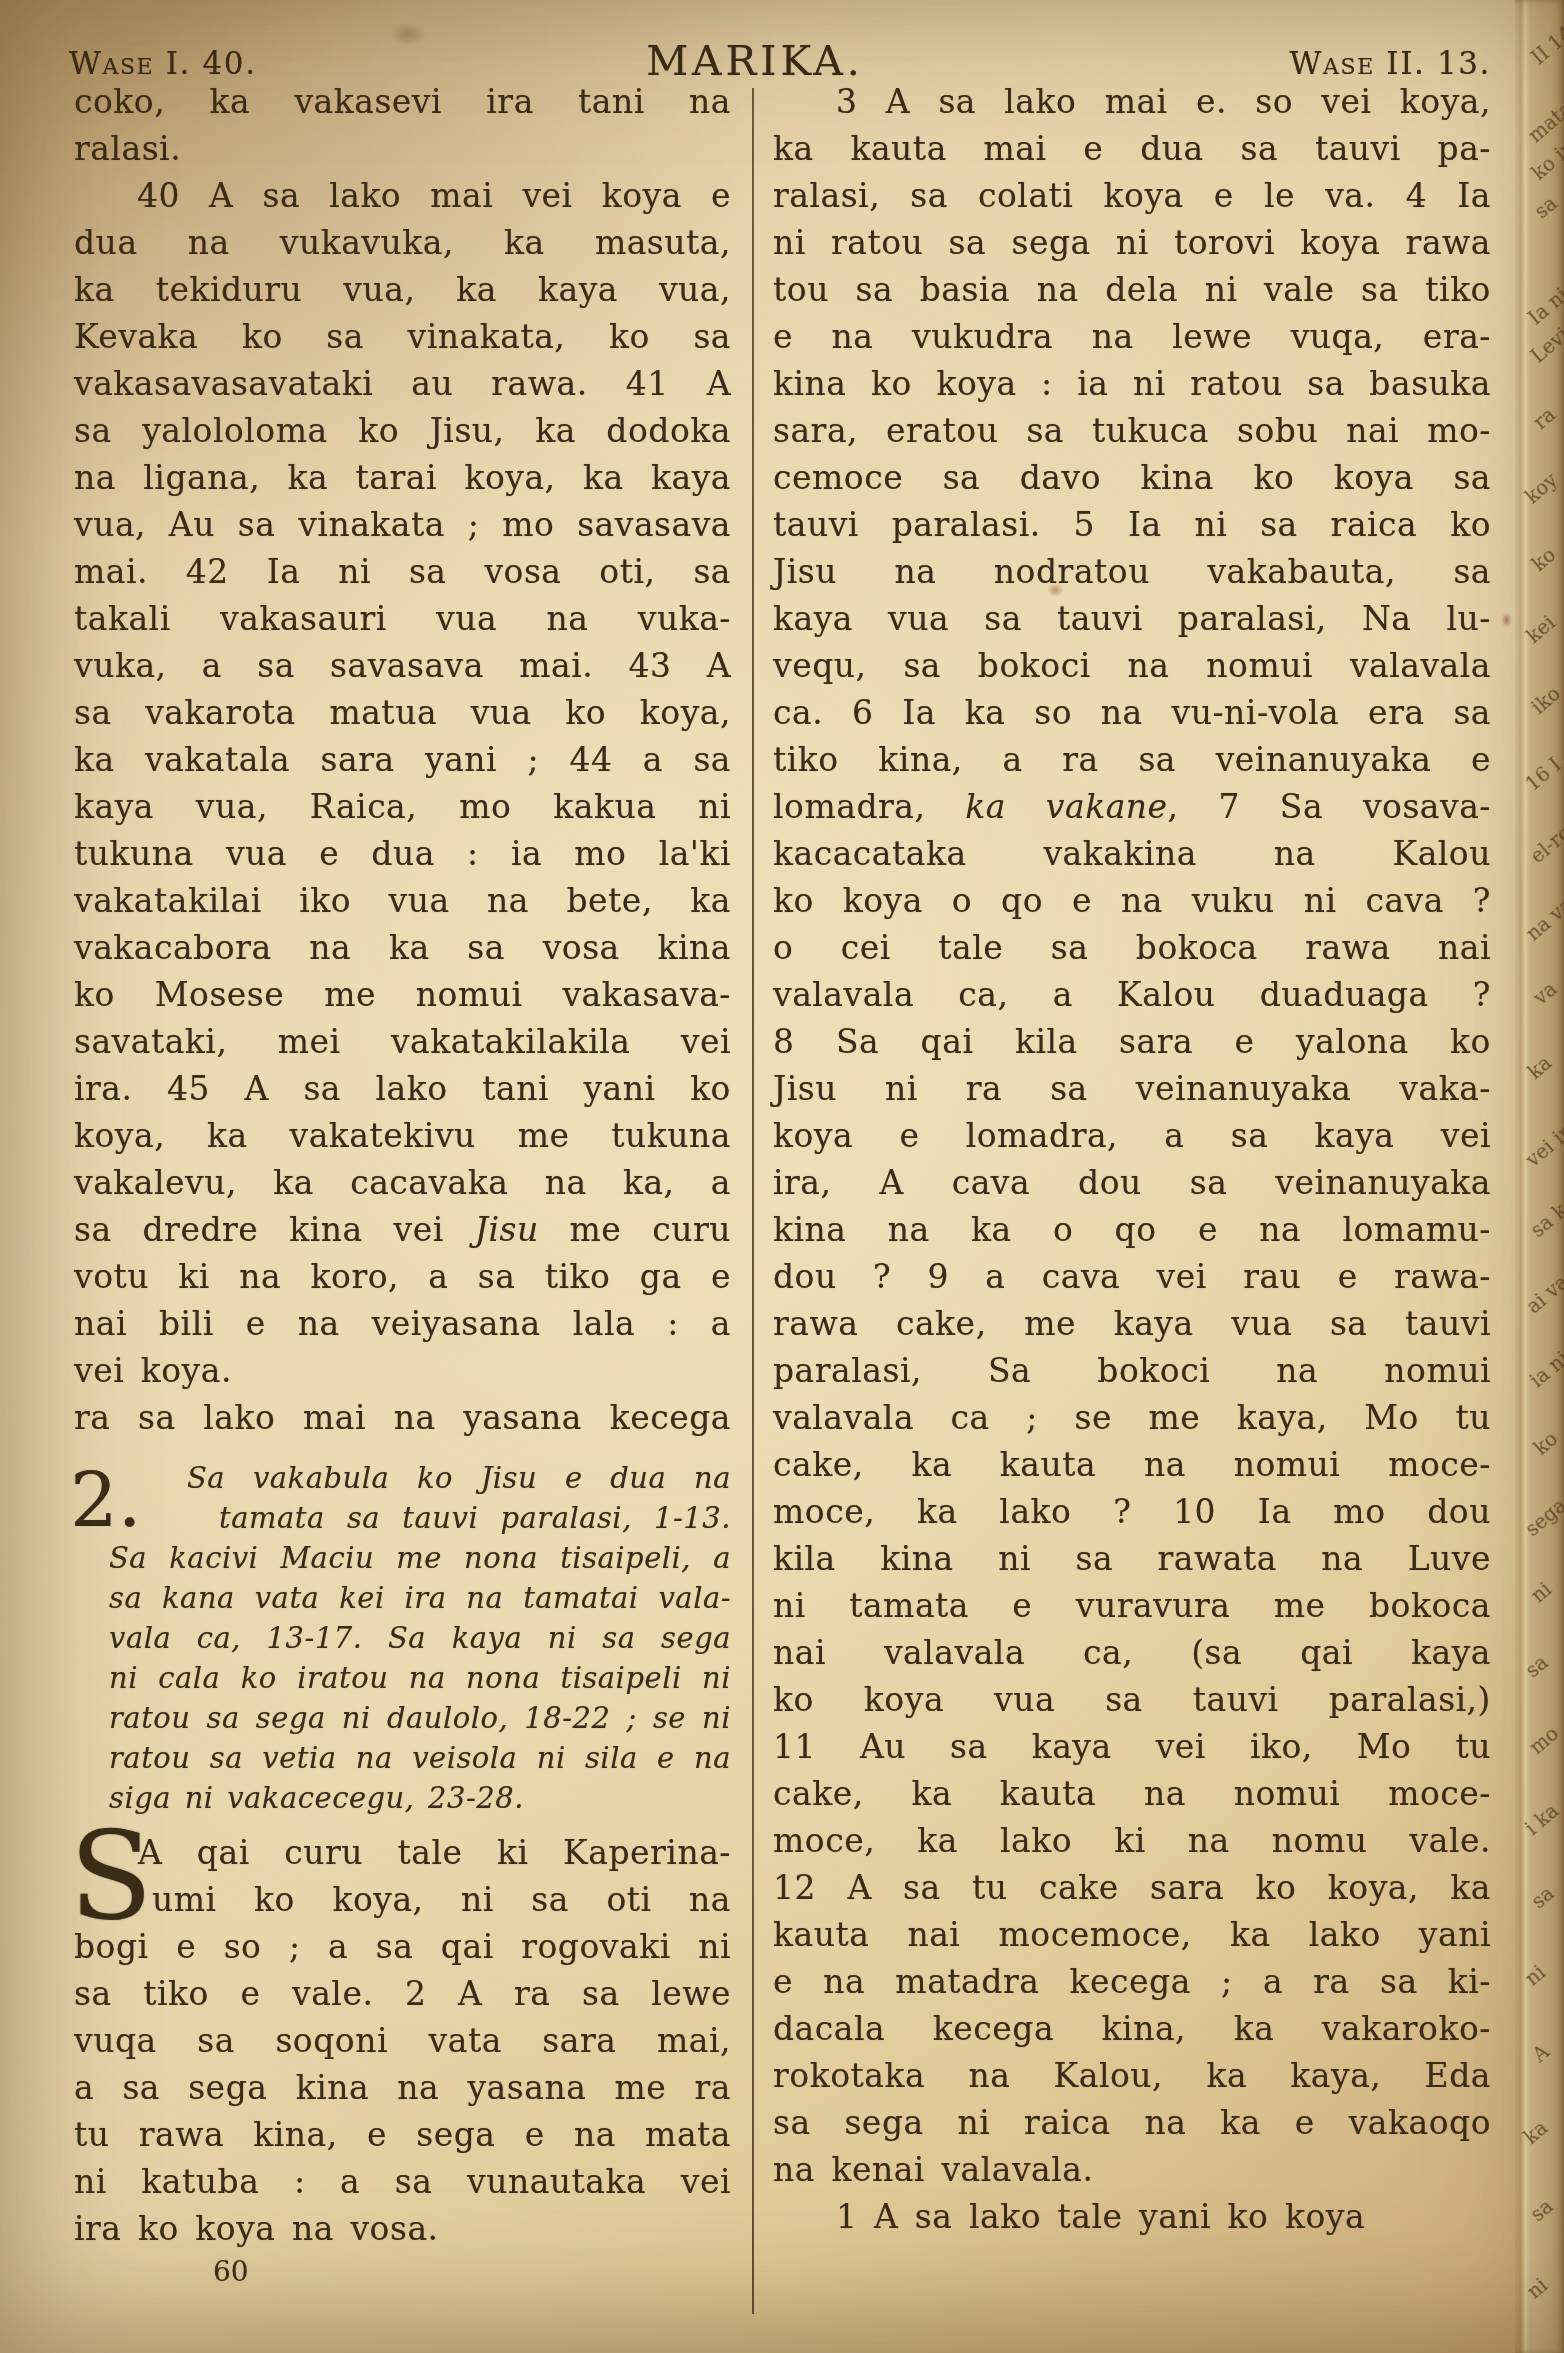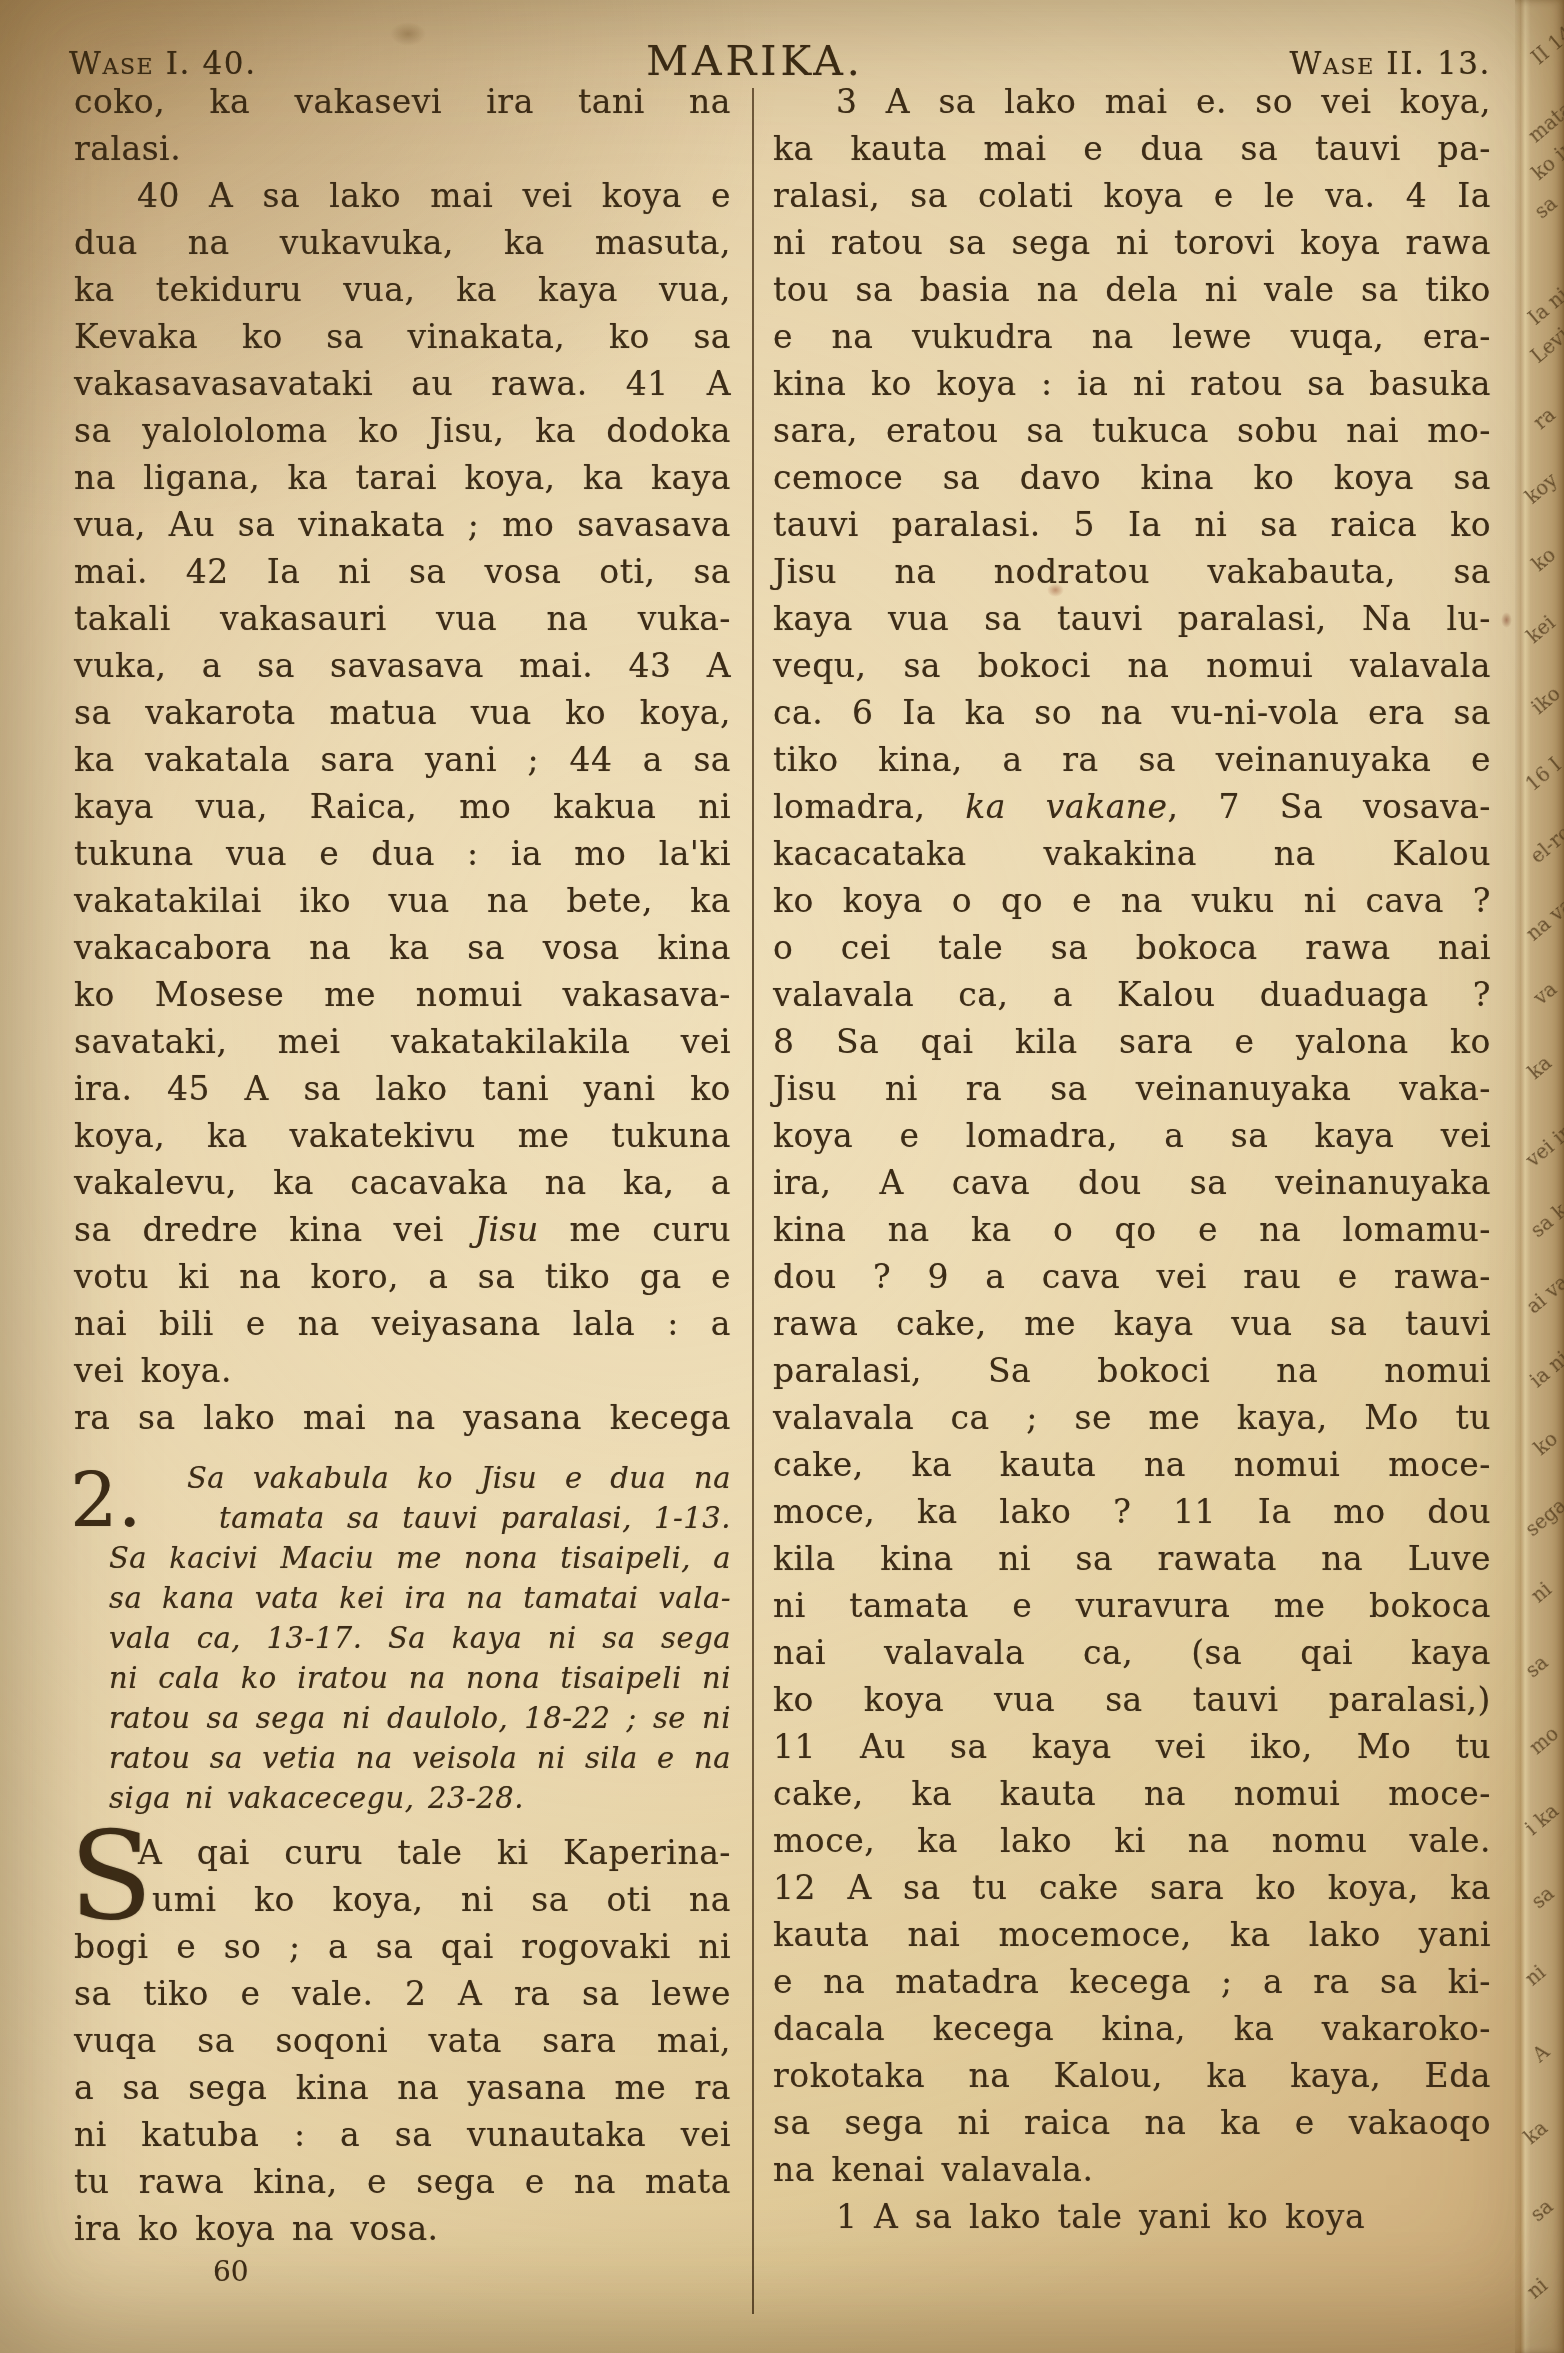--- a/index.html
+++ b/index.html
@@ -130,22 +130,22 @@
     </div>
     <div class="section">
       <div class="dropcap">S</div>
       <div class="rep">
           <div class="ln">A qai curu tale ki Kaperina-</div>
           <div class="ln">umi ko koya, ni sa oti na</div>
           <div class="ln">bogi e so ; a sa qai rogovaki ni</div>
           <div class="ln">sa tiko e vale. 2 A ra sa lewe</div>
           <div class="ln">vuqa sa soqoni vata sara mai,</div>
           <div class="ln">a sa sega kina na yasana me ra</div>
+          <div class="ln">tu rawa kina, e sega e na mata</div>
           <div class="ln">ni katuba : a sa vunautaka vei</div>
-          <div class="ln">tu rawa kina, e sega e na mata</div>
           <div class="ln noj">ira ko koya na vosa.</div>
         </div>
     </div>
   </div>
 
   <div class="col col-right">
     <div class="rep">
         <div class="ln ind">3 A sa lako mai e. so vei koya,</div>
         <div class="ln">ka kauta mai e dua sa tauvi pa-</div>
         <div class="ln">ralasi, sa colati koya e le va. 4 Ia</div>
@@ -169,21 +169,21 @@
         <div class="ln">8 Sa qai kila sara e yalona ko</div>
         <div class="ln">Jisu ni ra sa veinanuyaka vaka-</div>
         <div class="ln">koya e lomadra, a sa kaya vei</div>
         <div class="ln">ira, A cava dou sa veinanuyaka</div>
         <div class="ln">kina na ka o qo e na lomamu-</div>
         <div class="ln">dou ? 9 a cava vei rau e rawa-</div>
         <div class="ln">rawa cake, me kaya vua sa tauvi</div>
         <div class="ln">paralasi, Sa bokoci na nomui</div>
         <div class="ln">valavala ca ; se me kaya, Mo tu</div>
         <div class="ln">cake, ka kauta na nomui moce-</div>
-        <div class="ln">moce, ka lako ? 11 Ia mo dou</div>
+        <div class="ln">moce, ka lako ? 10 Ia mo dou</div>
         <div class="ln">kila kina ni sa rawata na Luve</div>
         <div class="ln">ni tamata e vuravura me bokoca</div>
         <div class="ln">nai valavala ca, (sa qai kaya</div>
         <div class="ln">ko koya vua sa tauvi paralasi,)</div>
         <div class="ln">11 Au sa kaya vei iko, Mo tu</div>
         <div class="ln">cake, ka kauta na nomui moce-</div>
         <div class="ln">moce, ka lako ki na nomu vale.</div>
         <div class="ln">12 A sa tu cake sara ko koya, ka</div>
         <div class="ln">kauta nai mocemoce, ka lako yani</div>
         <div class="ln">e na matadra kecega ; a ra sa ki-</div>

